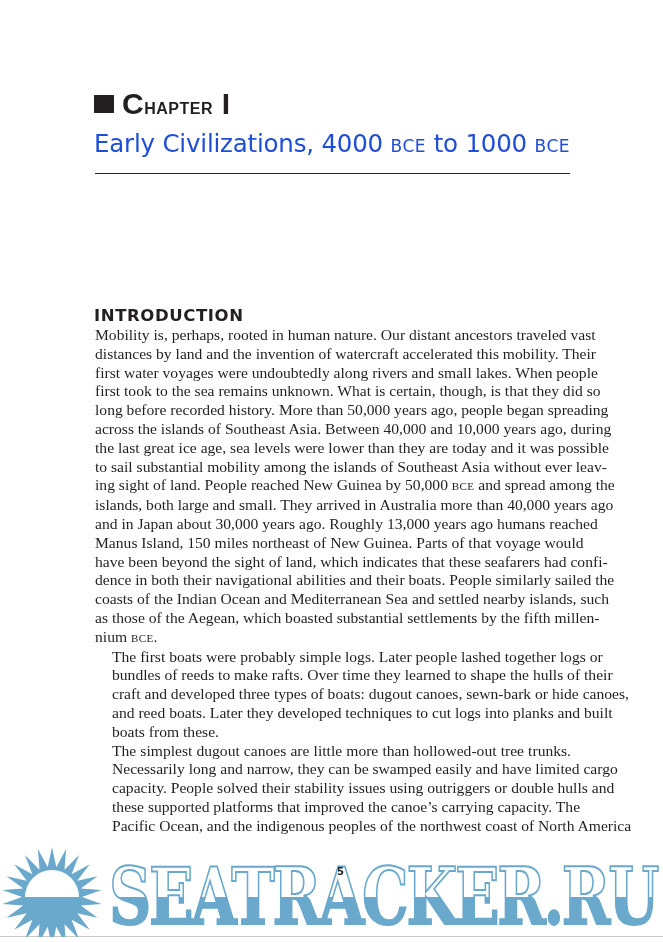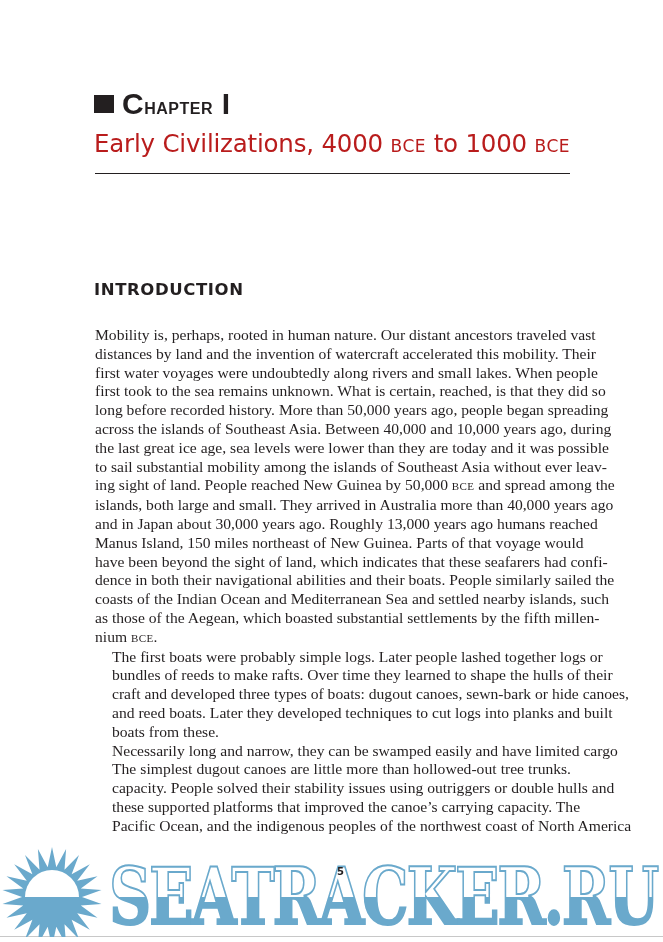--- a/index.html
+++ b/index.html
@@ -37,36 +37,36 @@
     .chapter-word .cap { font-size: 30px; }
     .chapter-word .sc { font-size: 16px; }
     .chapter-title {
       position: absolute;
       left: 94px;
       top: 128px;
       font-family: "DejaVu Sans", "Liberation Sans", sans-serif;
       font-size: 24.5px;
       line-height: 32px;
       white-space: nowrap;
-      color: #b91c1c;
+      color: #1d4ed8;
       letter-spacing: -0.2px;
     }
     .chapter-title .sc { font-size: 17px; letter-spacing: 0.5px; }
     .chapter-rule {
       position: absolute;
       left: 95px;
       top: 173px;
       width: 475px;
       height: 0;
       border-top: 1.5px solid #231f20;
     }
     .section-heading {
       position: absolute;
       left: 94px;
-      top: 279px;
+      top: 305px;
       font-family: "DejaVu Sans", "Liberation Sans", sans-serif;
       font-weight: bold;
       font-size: 16.5px;
       letter-spacing: 0.6px;
       line-height: 22px;
       color: #231f20;
     }
     .body-text {
       position: absolute;
       left: 95px;
@@ -137,21 +137,21 @@
 
 <div class="chapter-rule"></div>
 
 <div class="section-heading">INTRODUCTION</div>
 
 <div class="body-text" id="body-text">
     <p>
       <span class="line">Mobility is, perhaps, rooted in human nature. Our distant ancestors traveled vast</span>
       <span class="line">distances by land and the invention of watercraft accelerated this mobility. Their</span>
       <span class="line">first water voyages were undoubtedly along rivers and small lakes. When people</span>
-      <span class="line">first took to the sea remains unknown. What is certain, reached, is that they did so</span>
+      <span class="line">first took to the sea remains unknown. What is certain, though, is that they did so</span>
       <span class="line">long before recorded history. More than 50,000 years ago, people began spreading</span>
       <span class="line">across the islands of Southeast Asia. Between 40,000 and 10,000 years ago, during</span>
       <span class="line">the last great ice age, sea levels were lower than they are today and it was possible</span>
       <span class="line">to sail substantial mobility among the islands of Southeast Asia without ever leav-</span>
       <span class="line"><span>ing sight of land. People reached New Guinea by 50,000 </span><span class="sc-small">BCE</span><span> and spread among the</span></span>
       <span class="line">islands, both large and small. They arrived in Australia more than 40,000 years ago</span>
       <span class="line">and in Japan about 30,000 years ago. Roughly 13,000 years ago humans reached</span>
       <span class="line">Manus Island, 150 miles northeast of New Guinea. Parts of that voyage would</span>
       <span class="line">have been beyond the sight of land, which indicates that these seafarers had confi-</span>
       <span class="line">dence in both their navigational abilities and their boats. People similarly sailed the</span>
@@ -160,22 +160,22 @@
       <span class="line last"><span>nium </span><span class="sc-small">BCE</span><span>.</span></span>
     </p>
     <p class="indent">
       <span class="line" style="text-indent: 17px;">The first boats were probably simple logs. Later people lashed together logs or</span>
       <span class="line">bundles of reeds to make rafts. Over time they learned to shape the hulls of their</span>
       <span class="line">craft and developed three types of boats: dugout canoes, sewn-bark or hide canoes,</span>
       <span class="line">and reed boats. Later they developed techniques to cut logs into planks and built</span>
       <span class="line last">boats from these.</span>
     </p>
     <p class="indent">
+      <span class="line" style="text-indent: 17px;">The simplest dugout canoes are little more than hollowed-out tree trunks.</span>
       <span class="line">Necessarily long and narrow, they can be swamped easily and have limited cargo</span>
-      <span class="line" style="text-indent: 17px;">The simplest dugout canoes are little more than hollowed-out tree trunks.</span>
       <span class="line">capacity. People solved their stability issues using outriggers or double hulls and</span>
       <span class="line">these supported platforms that improved the canoe’s carrying capacity. The</span>
       <span class="line">Pacific Ocean, and the indigenous peoples of the northwest coast of North America</span>
     </p>
   </div>
 
 <div class="page-number">5</div>
 
 <svg class="watermark" viewBox="0 0 663 92" xmlns="http://www.w3.org/2000/svg">
   <defs>

